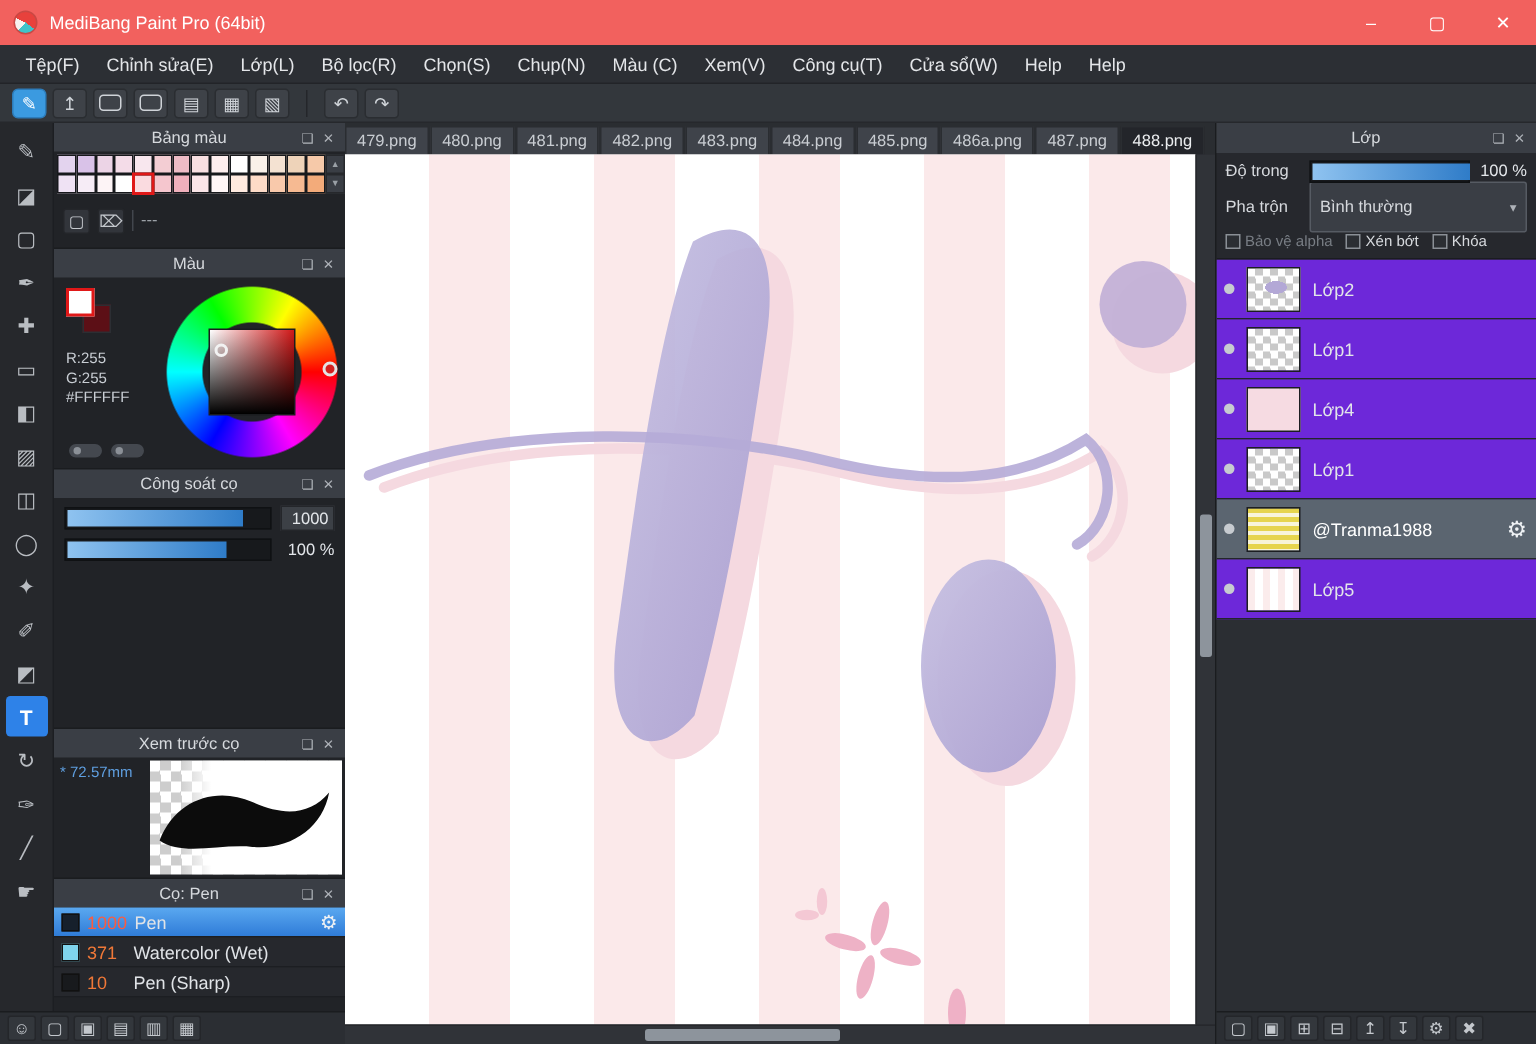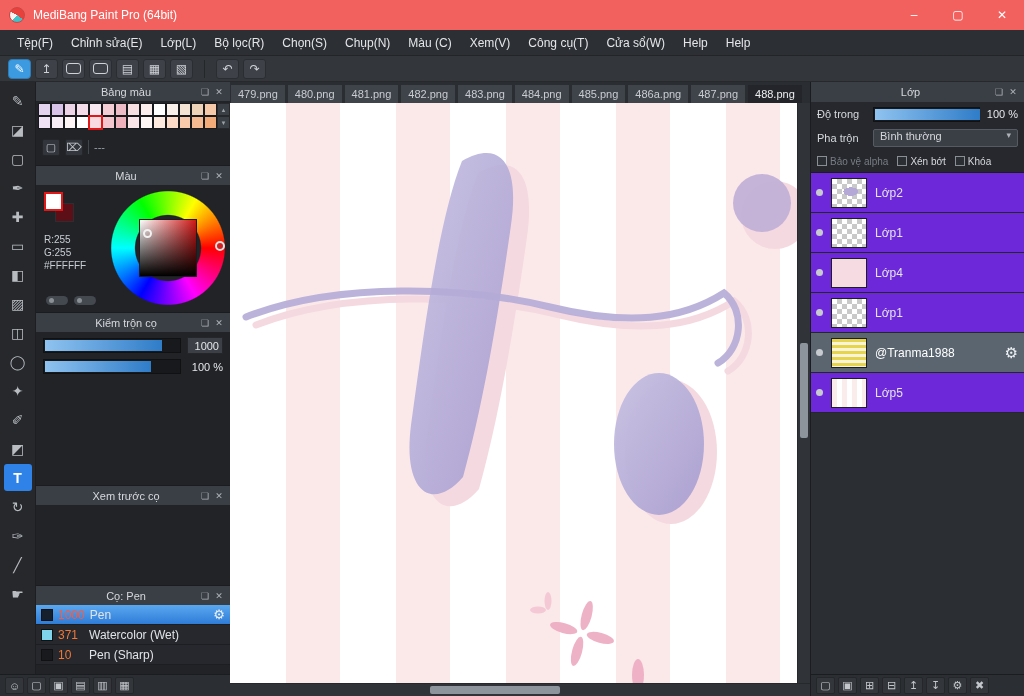--- a/index.html
+++ b/index.html
@@ -119,21 +119,21 @@
   .canvas svg { position:absolute; inset:0; width:100%; height:100%; }
   .vscroll { width:13px; background:#303338; border-left:1px solid #26282c; position:relative; flex:0 0 auto;}
   .vthumb { position:absolute; left:2px; right:2px; top:240px; height:95px; background:#8d949c; border-radius:2px; }
   .hscroll { height:13px; background:#303338; border-top:1px solid #26282c; position:relative; flex:0 0 auto;}
   .hthumb { position:absolute; top:2px; bottom:2px; left:200px; width:130px; background:#8d949c; border-radius:2px; }
 
   
   .rightside { width:214px; flex:0 0 auto; display:flex; flex-direction:column; background:#26282d; border-left:1px solid #1a1c1f; }
   .rp-row { display:flex; align-items:center; gap:6px; padding:0 6px; color:#d6d9dd; font-size:11px; height:24px; flex:0 0 auto;}
   .rp-label { width:50px; }
-  .select { flex:1; height:18px; background:#3a3e45; border:1px solid #565b63; border-radius:2px; display:flex; align-items:flex-start; padding:0 6px; font-size:11px; color:#d6d9dd;}
+  .select { flex:1; height:18px; background:#3a3e45; border:1px solid #565b63; border-radius:2px; display:flex; align-items:center; padding:16px 6px; font-size:11px; color:#d6d9dd;}
   .select .caret { margin-left:auto; font-size:9px; color:#aeb2b8; }
   .checks { height:22px; gap:9px; }
   .chk { display:flex; align-items:center; gap:3px; font-size:10px; color:#d6d9dd; }
   .chk .box { width:10px; height:10px; border:1px solid #8a8f96; background:#2b2e33; flex:0 0 auto;}
   .chk.muted { color:#787d84; }
   .layer-list { flex:1; background:#2b2e33; border-top:1px solid #1a1c1f; overflow:hidden; }
   .layer-row { height:40px; display:flex; align-items:center; gap:8px; padding:0 6px 0 5px; background:#6d28d9; border-bottom:1px solid #23262b; color:#e2e5e9; font-size:12px; }
   .layer-row.selected { background:#5b6570; color:#fff; }
   .dot { width:7px; height:7px; border-radius:50%; background:#c7cbd0; flex:0 0 auto; }
   .thumb { width:36px; height:30px; border:1px solid #1c1e22; background:#fff; flex:0 0 auto; }
@@ -342,21 +342,21 @@
               <div class="pager">
                 <div class="pill"></div>
                 <div class="pill"></div>
               </div>
             </div>
           </div>
 
           <div class="panel panel-control">
             <div class="panel-header">
               <span class="ph-icon"></span>
-              <span class="ph-title">Kiểm trộn cọ</span>
+              <span class="ph-title">Công soát cọ</span>
               <span class="ph-icon">❏</span>
               <span class="ph-icon">✕</span>
             </div>
             <div class="ctl-row">
               <div class="slider">
                   <div class="fill" style="width:86%"></div>
                 </div>
               <div class="val-box">1000</div>
             </div>
             <div class="ctl-row">
@@ -367,20 +367,31 @@
             </div>
             <div class="ctl-spacer"></div>
           </div>
 
           <div class="panel panel-preview">
             <div class="panel-header">
               <span class="ph-icon"></span>
               <span class="ph-title">Xem trước cọ</span>
               <span class="ph-icon">❏</span>
               <span class="ph-icon">✕</span>
+            </div>
+            <div class="preview-body">
+              <div class="preview-meta">
+                <span>*</span>
+                <span>72.57mm</span>
+              </div>
+              <div class="preview-box">
+                <svg viewBox="0 0 120 74" preserveAspectRatio="none">
+                  <path d="M 6 50 C 16 24 42 16 64 26 C 84 35 100 34 112 20 C 108 42 88 56 64 54 C 44 52 20 60 6 50 Z" fill="#0c0c0c"></path>
+                </svg>
+              </div>
             </div>
           </div>
 
           <div class="panel panel-brushes">
             <div class="panel-header">
               <span class="ph-icon"></span>
               <span class="ph-title">Cọ: Pen</span>
               <span class="ph-icon">❏</span>
               <span class="ph-icon">✕</span>
             </div>

